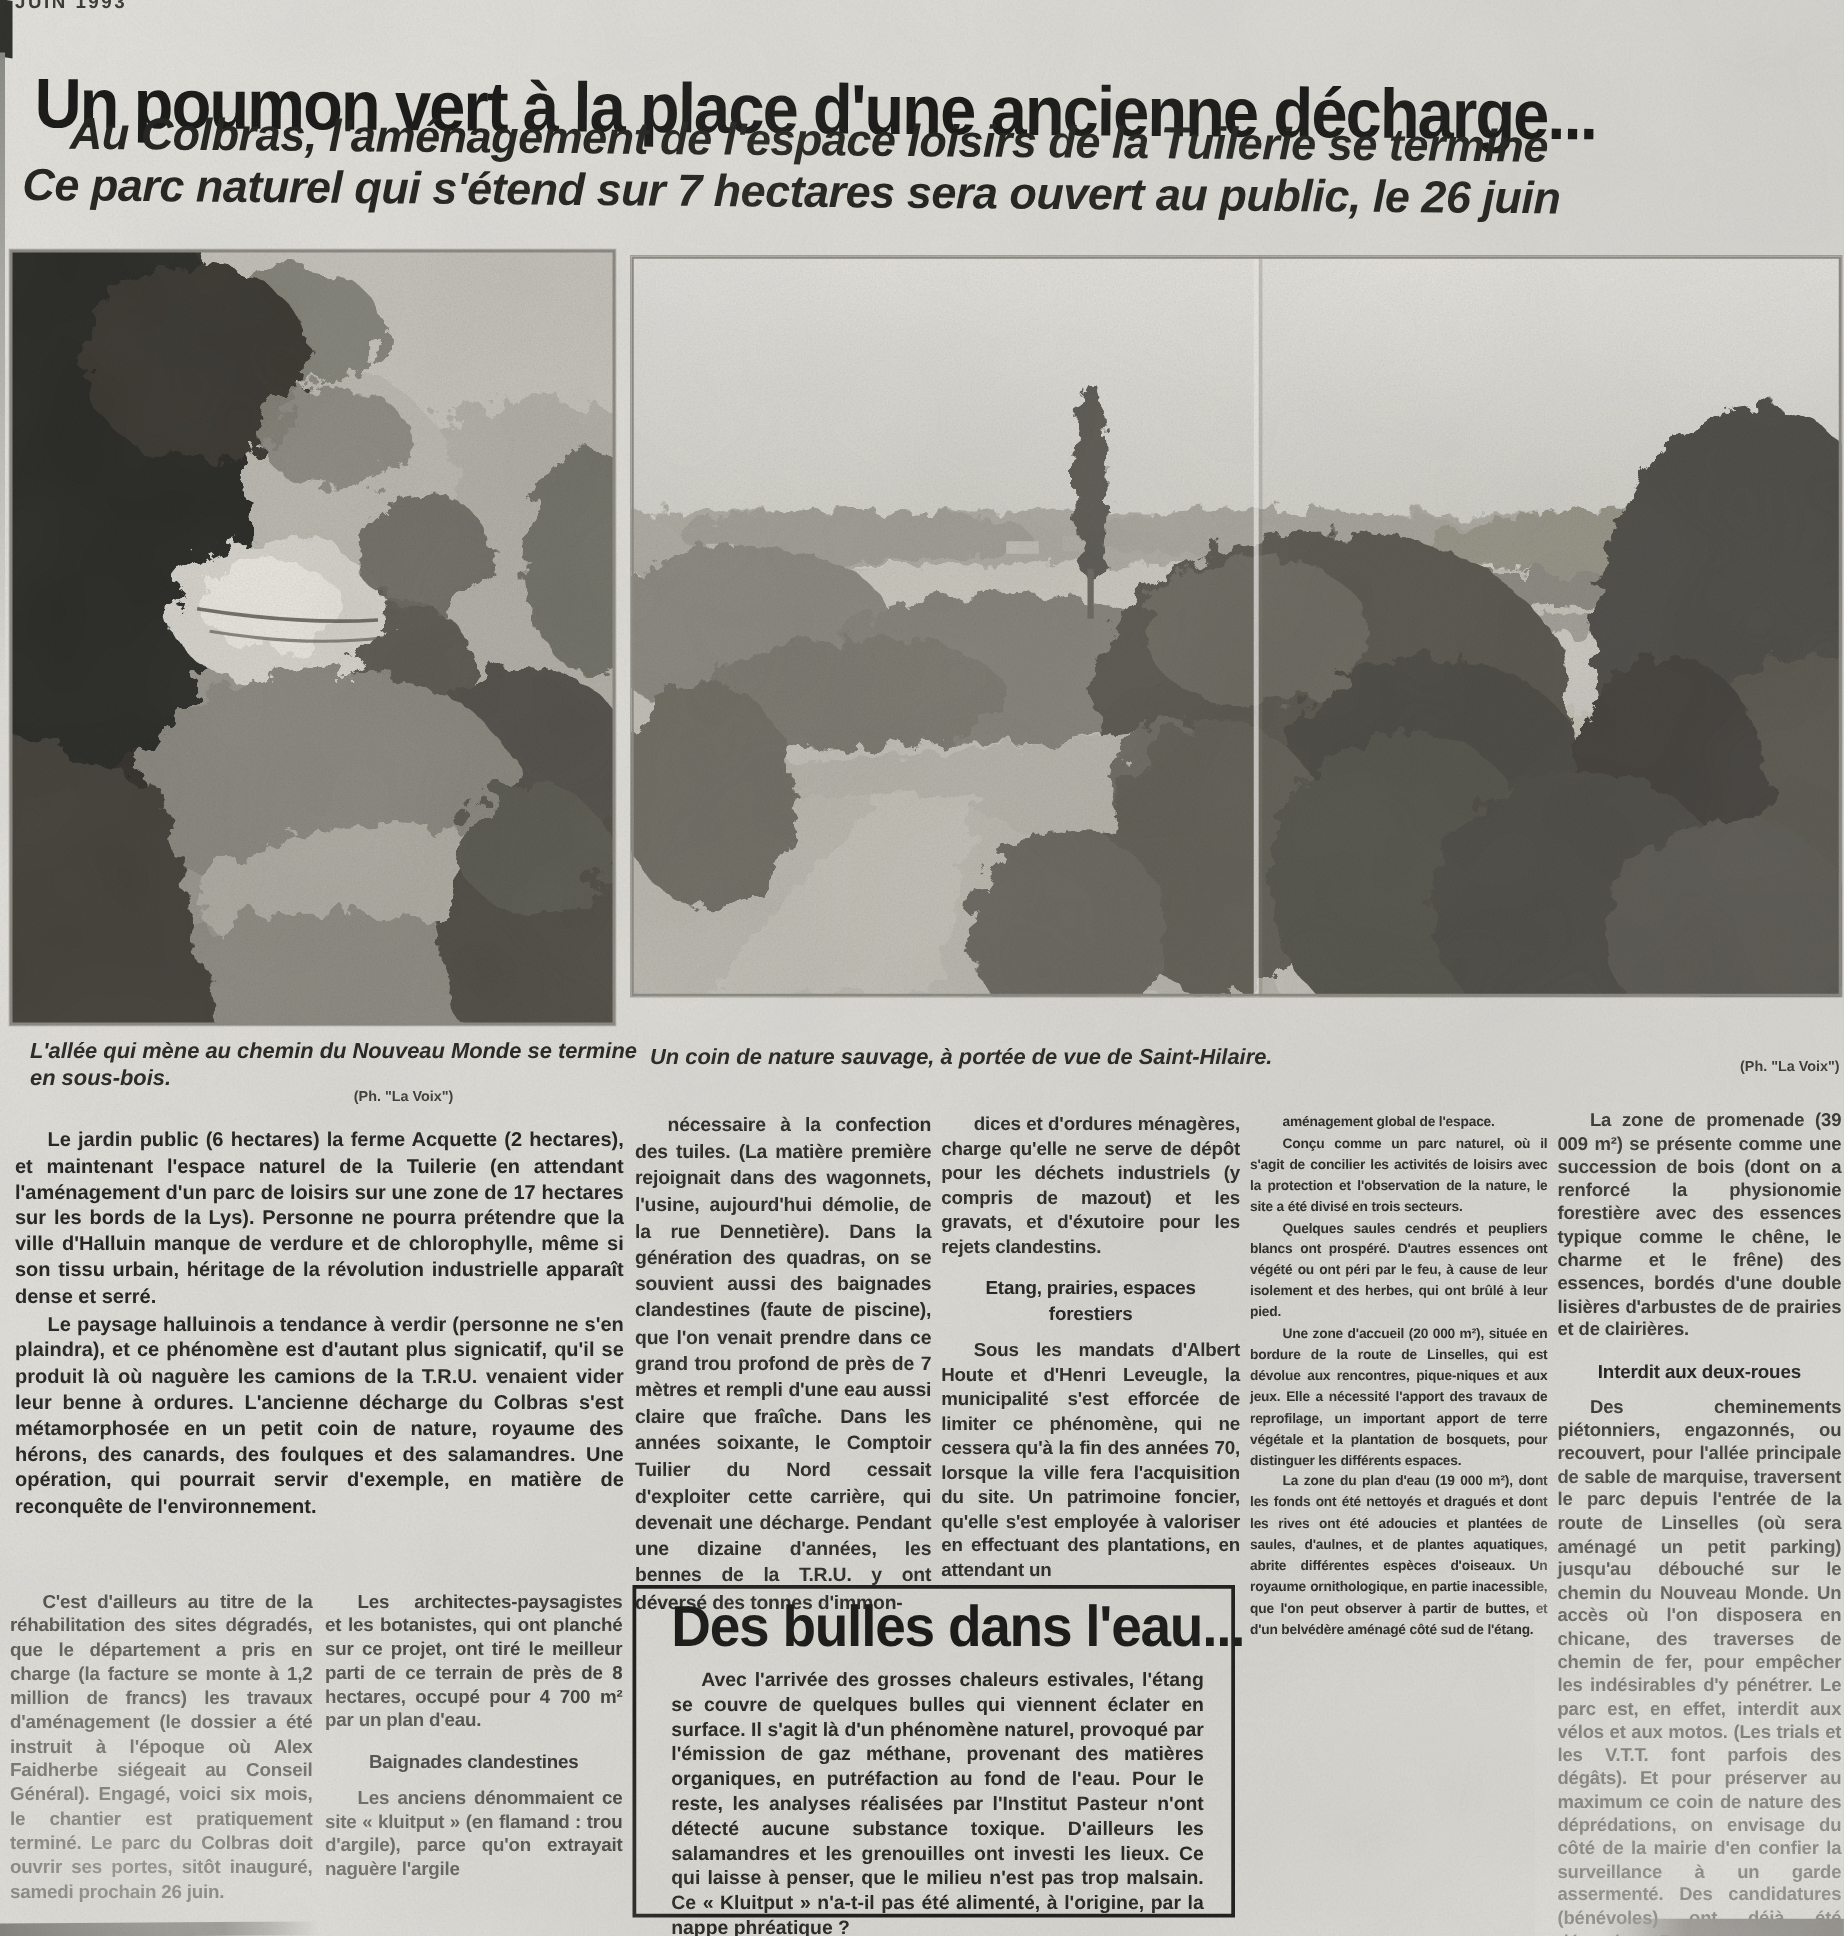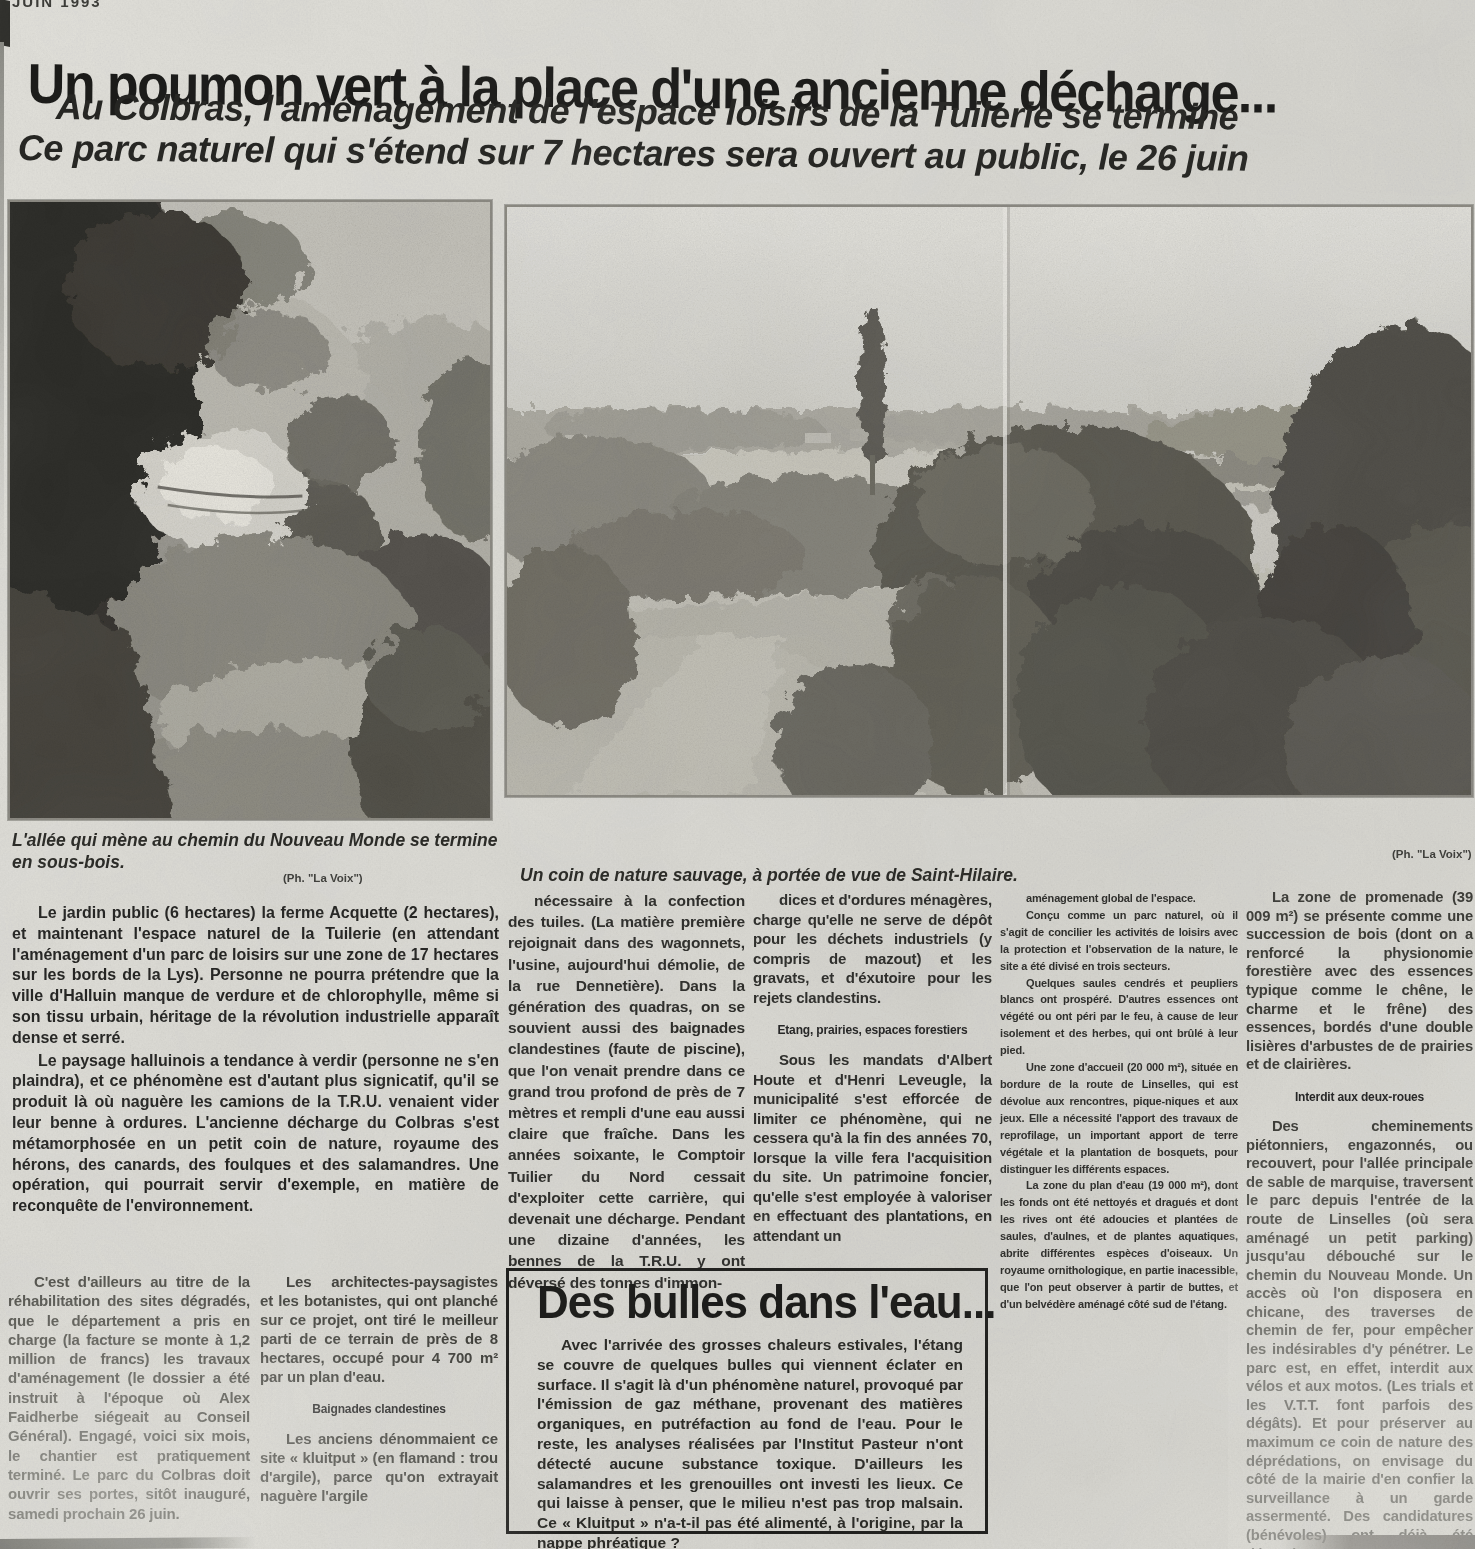--- a/index.html
+++ b/index.html
@@ -19,38 +19,38 @@
   .subhead{font-style:italic;font-weight:600;color:#22221f;white-space:nowrap;letter-spacing:-0.4px;}
   .subhead.l1{left:56px;top:86px;font-size:36px;transform:rotate(0.5deg);transform-origin:left top;}
   .subhead.l2{left:18px;top:127px;font-size:36px;transform:rotate(0.5deg);transform-origin:left top;}
   
   .photo{box-shadow:0 0 0 1px rgba(90,90,85,.45);}
   .photo svg{display:block;width:100%;height:100%;}
   .photo-left{left:8px;top:200px;width:484px;height:620px;}
   .photo-right{left:505px;top:205px;width:968px;height:592px;}
   
   .caption{font-weight:bold;font-style:italic;font-size:17.5px;line-height:22px;color:#262622;}
-  .cap-left{left:12px;top:829px;width:492px;}
-  .cap-right{left:520px;top:864px;width:720px;}
+  .cap-left{left:24px;top:829px;width:492px;}
+  .cap-right{left:520px;top:834px;width:720px;}
   .credit{font-size:11.5px;font-weight:bold;color:#3c3c38;font-style:normal;}
   .cred-left{left:283px;top:872px;}
   .cred-right{left:1392px;top:848px;}
   
   p{margin:0;}
   .jtext p{text-align:justify;text-indent:26px;}
   .intro{left:12px;top:903px;width:487px;font-size:16px;line-height:20.8px;font-weight:bold;color:#222220;}
   .intro p+p{margin-top:2px;}
   .col{font-weight:bold;color:#2b2b28;letter-spacing:-0.15px;}
   .col1{left:8px;top:1272px;width:242px;font-size:15px;line-height:19.3px;color:#45453f;}
   .col2{left:260px;top:1272px;width:238px;font-size:15px;line-height:19px;color:#3d3d38;}
   .col3{left:508px;top:890px;width:237px;font-size:15.5px;line-height:21.2px;}
   .col4{left:753px;top:890px;width:239px;font-size:15px;line-height:19.5px;}
   .col5{left:1000px;top:890px;width:238px;font-size:11px;line-height:16.9px;}
   .col6{left:1246px;top:888px;width:227px;font-size:14.8px;line-height:18.6px;color:#3a3a35;}
-  .subhd{text-align:center;font-weight:bold;font-size:12px;line-height:21px;margin:13px 6px 9px;text-indent:0;color:#222;}
+  .subhd{text-align:center;font-weight:bold;font-size:15px;line-height:21px;margin:13px 6px 9px;text-indent:0;color:#222;}
   .col6 .subhd{}
   
   .bbox{
     left:506px;top:1268px;width:482px;height:266px;border:3px solid #1c1c1a;
     box-sizing:border-box;padding:4px 22px 0 28px;
   }
   .bbox h2{
     margin:2px 0 8px;font-size:44px;font-weight:bold;letter-spacing:-1px;text-align:center;
     transform:scaleY(1.05);color:#171715;white-space:nowrap;
   }

